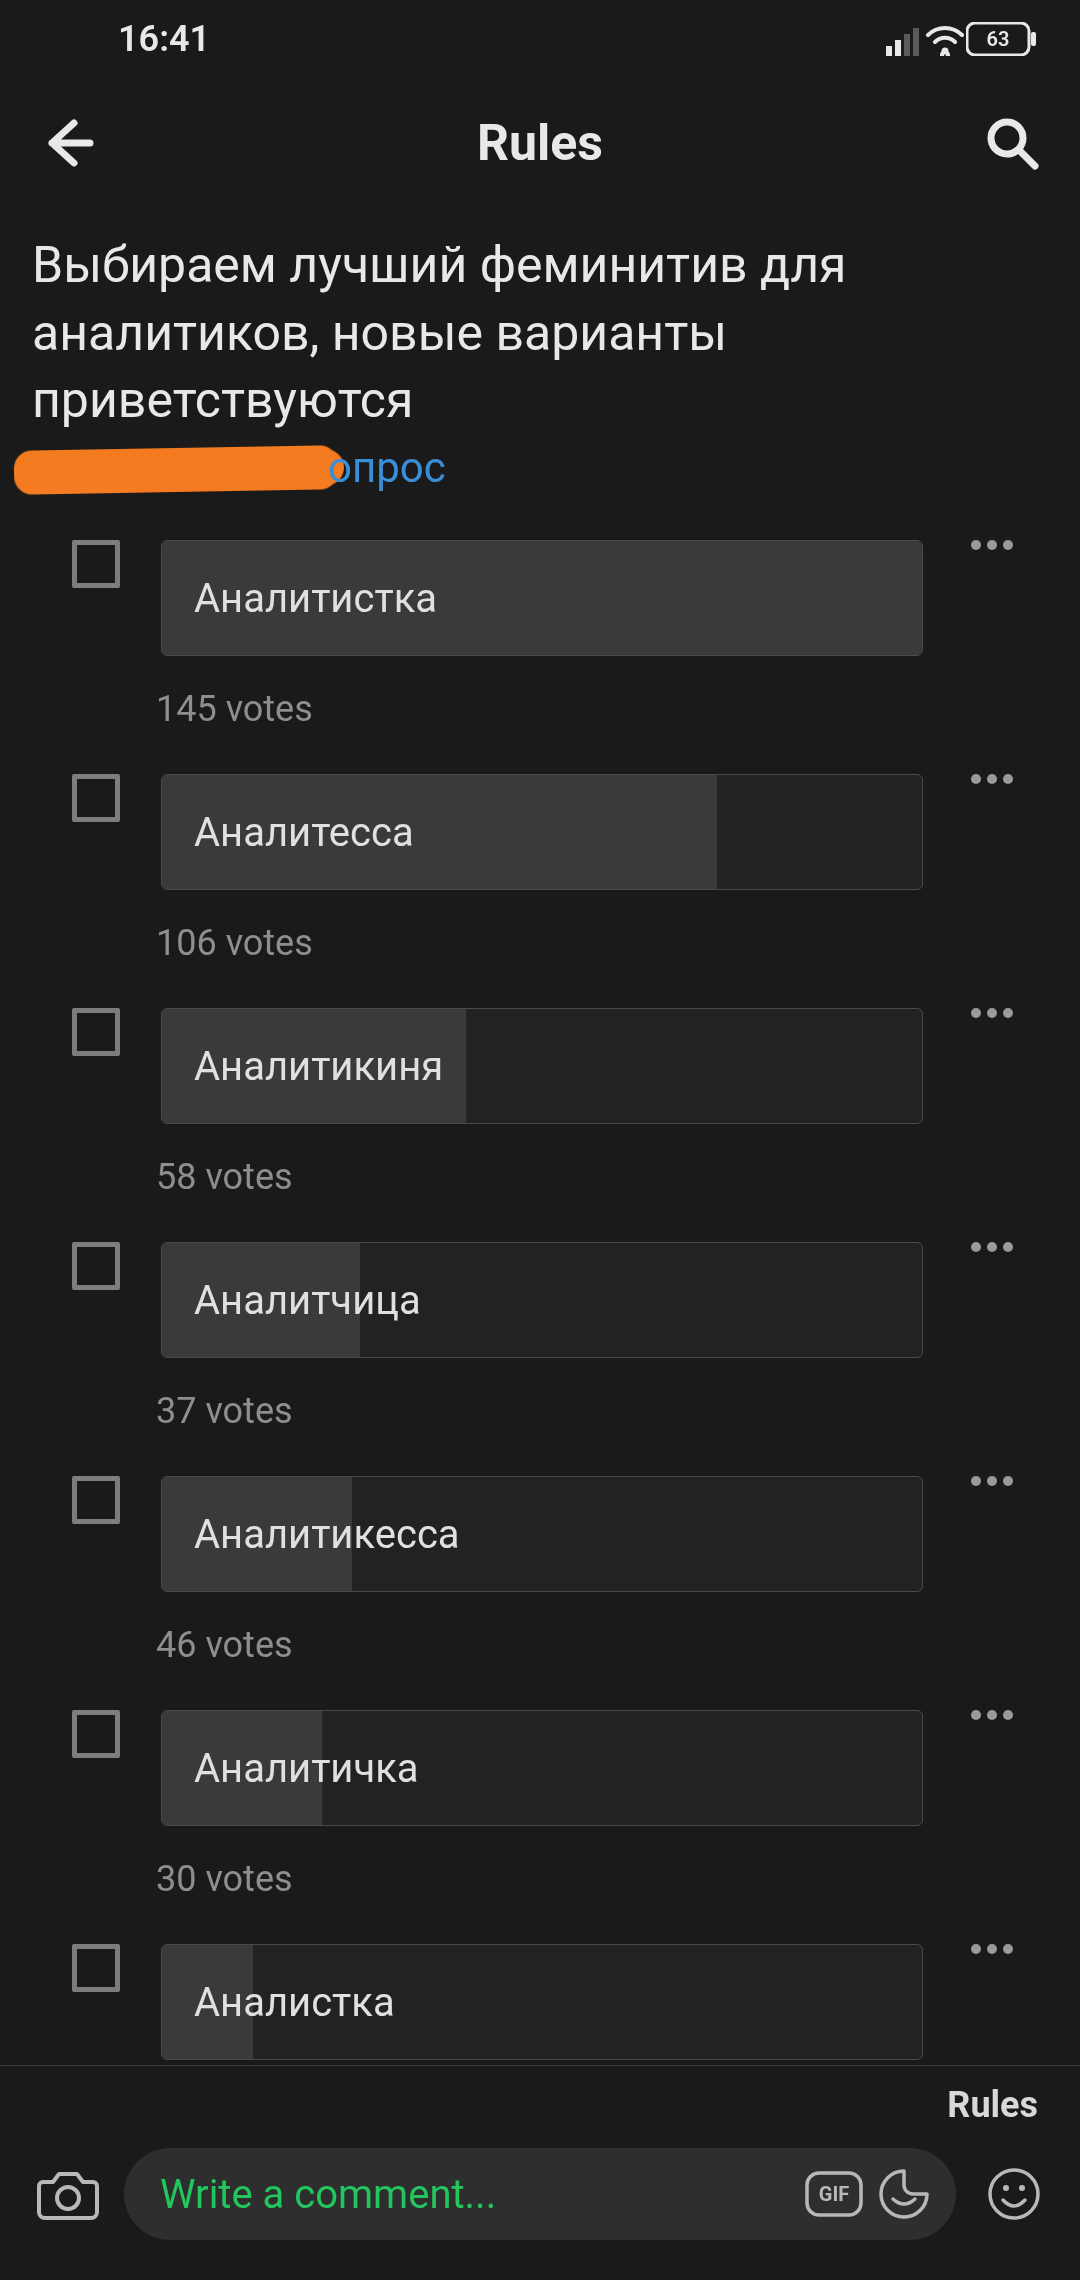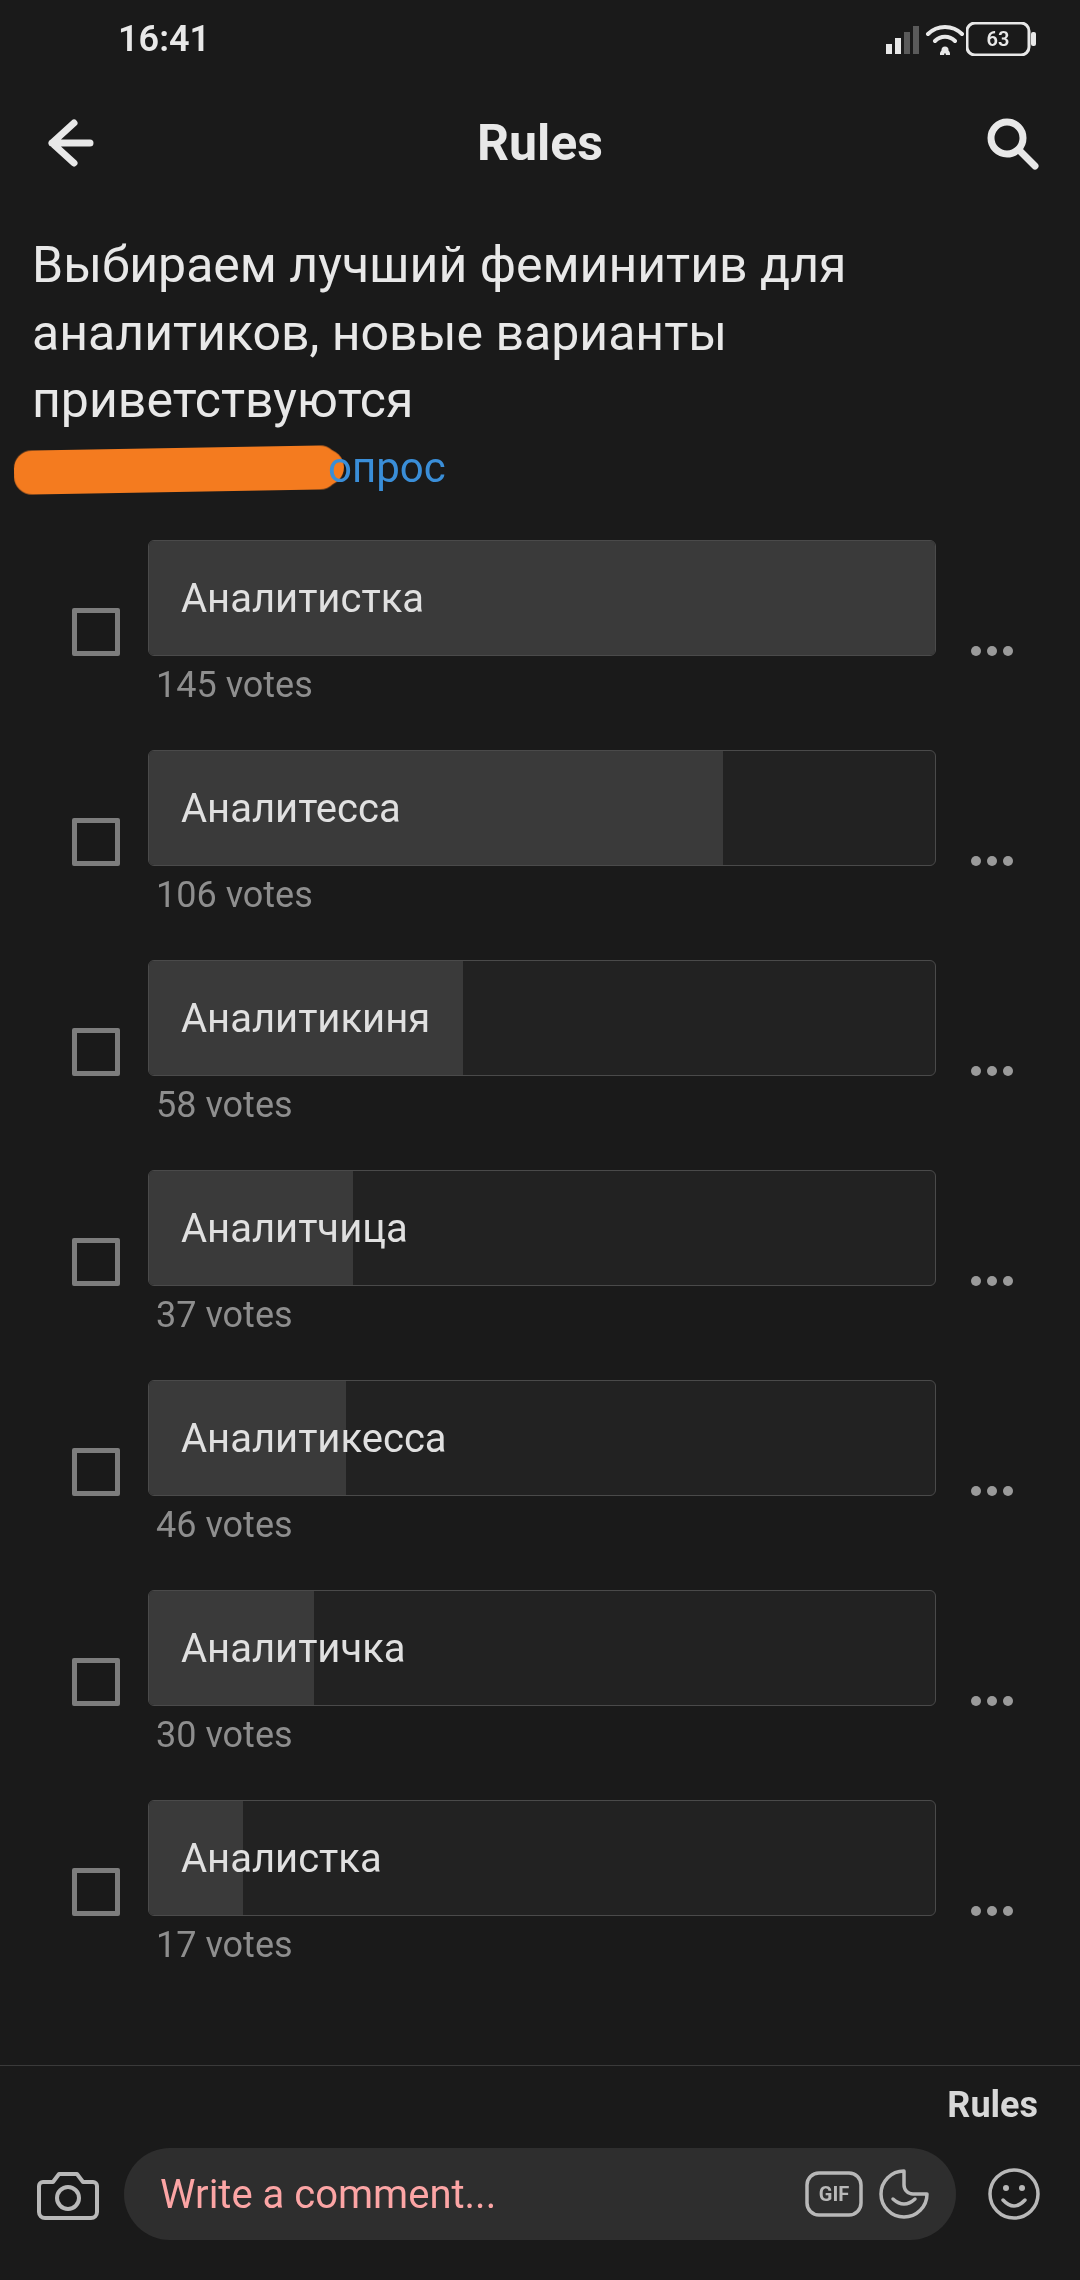--- a/index.html
+++ b/index.html
@@ -16,21 +16,21 @@
   .status-bar {
     height: 78px;
     display: flex;
     align-items: center;
     justify-content: space-between;
     padding: 0 42px 0 78px;
     font-size: 36px;
     font-weight: 600;
     margin-left: 40px;
   }
-  .status-right { display: flex; align-items: center; }
+  .status-right { display: flex; align-items: flex-end; }
   .status-right svg { display: block; }
 
   
   .app-header {
     height: 130px;
     display: flex;
     align-items: center;
     padding: 0 32px;
   }
   .back-btn { width: 72px; height: 72px; display:flex; align-items:center; justify-content:center; }
@@ -72,23 +72,23 @@
   }
   .hashtag-link {
     color: #3a8ed8;
     position: relative;
   }
 
   
   .poll { padding: 10px 60px 0 72px; }
   .poll-row {
     display: flex;
-    align-items: flex-end;
-    gap: 28px;
-    margin-bottom: 8px;
+    align-items: flex-start;
+    gap: 41px;
+    margin-bottom: 32px;
   }
   .checkbox {
     width: 48px; height: 48px;
     border: 5px solid #7d7d7d;
     border-radius: 2px;
     flex: none;
   }
   .bar-wrap {
     flex: 1;
     position: relative;
@@ -148,21 +148,21 @@
   }
   .cam-btn { width:64px; height:64px; display:flex; align-items:center; justify-content:center; }
   .comment-input {
     flex:1;
     height: 92px;
     background: #2e2e2e;
     border-radius: 46px;
     display:flex;
     align-items:center;
     padding: 0 22px 0 36px;
-    color: #fca5a5;
+    color: #22c55e;
     font-size: 40px;
   }
   .comment-input .placeholder { flex:1; }
   .tail-icon { width:60px; height:60px; margin-left:10px; display:flex; align-items:center; justify-content:center; }
 
 </style>
 </head>
 <body>
 
 <div class="status-bar">

